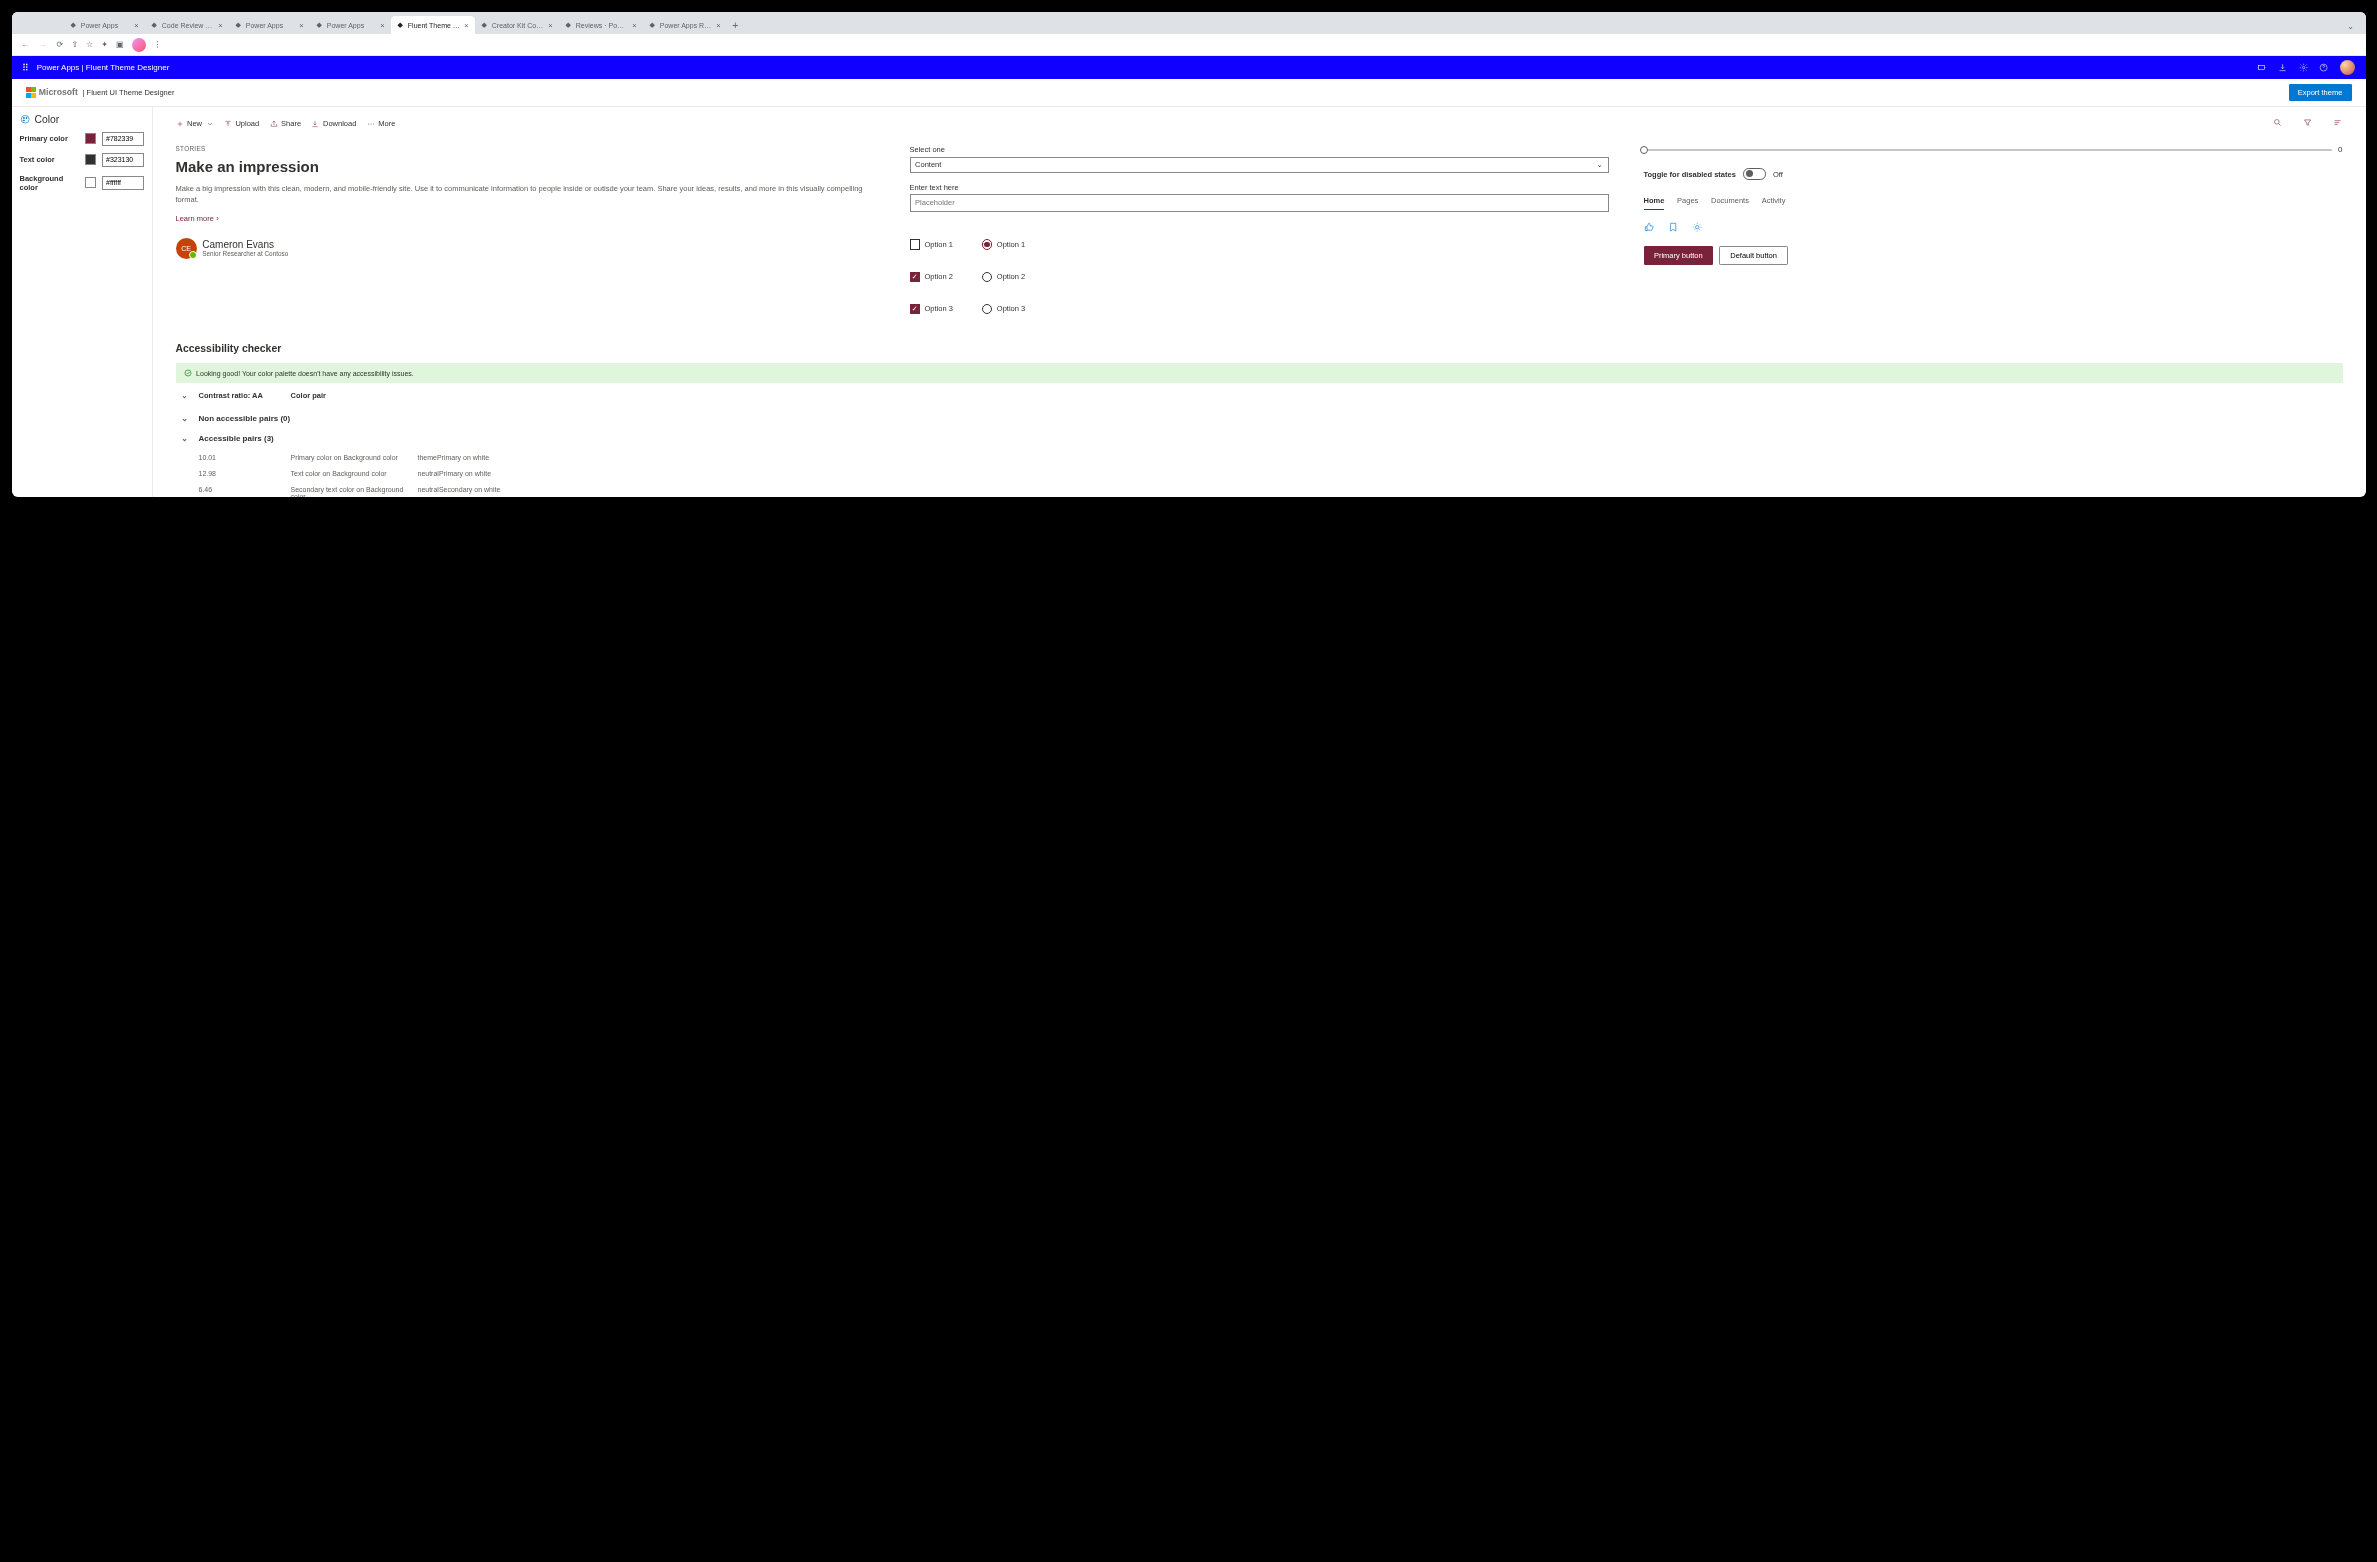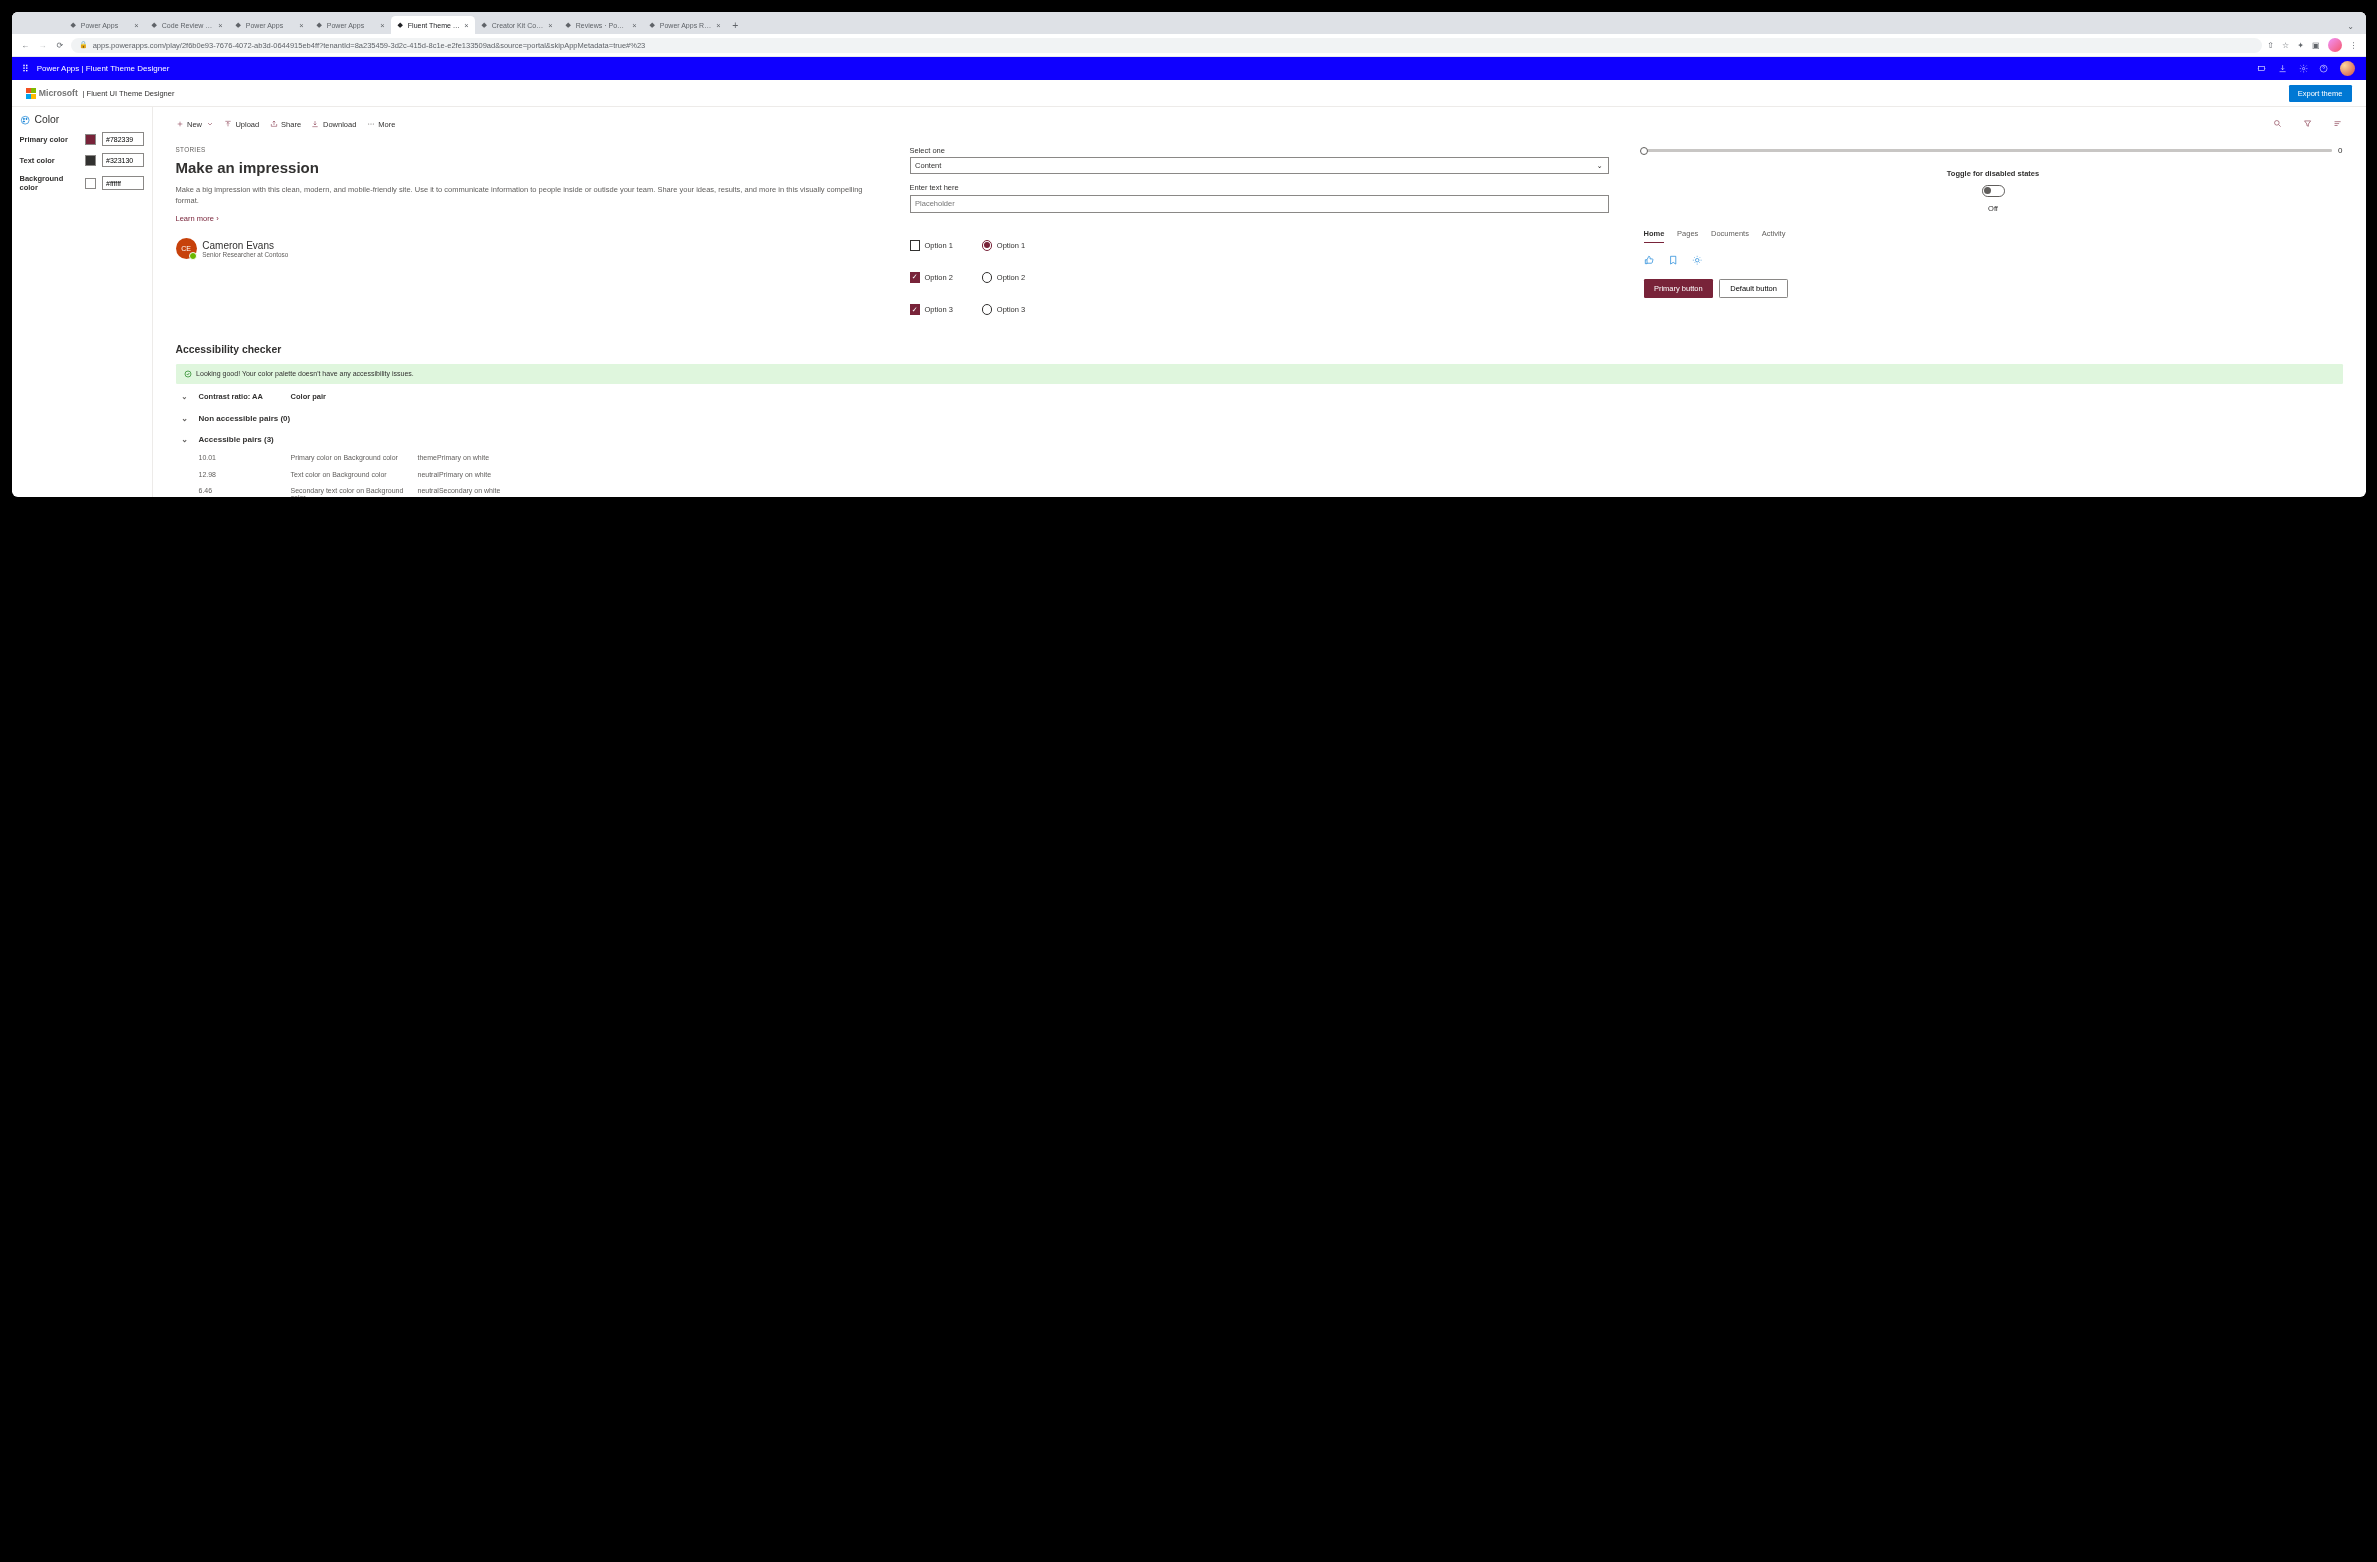--- a/index.html
+++ b/index.html
@@ -174,21 +174,21 @@
   .chk, .rad { display: flex; align-items: center; gap: 4.6px; font-size: 7.5px; cursor: pointer; margin-top: 16px; }
   .chkbox { width: 10.4px; height: 10.4px; border: 0.6px solid #323130; display: inline-flex; align-items: center; justify-content: center; }
   .chkbox.checked { background: #782339; border-color: #782339; color: #fff; font-size: 7px; }
   .radbox { width: 10.4px; height: 10.4px; border: 0.6px solid #323130; border-radius: 50%; display: inline-flex; align-items: center; justify-content: center; }
   .radbox.sel { border-color: #782339; }
   .radbox.sel::after { content: ""; width: 5.8px; height: 5.8px; border-radius: 50%; background: #782339; }
 
   .slider-row { display: flex; align-items: center; gap: 5.8px; margin-bottom: 14px; }
   .slider { flex: 1; height: 2.3px; background: #c8c6c4; position: relative; border-radius: 1.2px; }
   .thumb { position: absolute; left: 0; top: 50%; transform: translate(-50%,-50%); width: 8px; height: 8px; border-radius: 50%; background: #fff; border: 1.2px solid #605e5c; }
-  .toggle-row { display: flex; align-items: center; gap: 7px; font-size: 7.5px; margin-bottom: 16px; flex-direction: column; }
+  .toggle-row { display: flex; align-items: center; gap: 7px; font-size: 7.5px; margin-bottom: 16px; }
   .toggle-row .toglabel { font-weight: 600; }
   .toggle { width: 23px; height: 11.5px; border: 0.6px solid #605e5c; border-radius: 5.8px; position: relative; cursor: pointer; }
   .toggle::after { content: ""; position: absolute; left: 1.7px; top: 1.2px; width: 7px; height: 7px; border-radius: 50%; background: #605e5c; }
 
   .pivot { display: flex; gap: 12.7px; margin-bottom: 11.5px; }
   .pivot .pitem { font-size: 7.5px; padding-bottom: 4.6px; cursor: pointer; color: #605e5c; }
   .pivot .pitem.active { color: #323130; font-weight: 600; border-bottom: 1.2px solid #782339; }
   .iconrow { display: flex; gap: 14px; margin-bottom: 14px; color: #0078d4; }
   .iconrow svg { width: 10.4px; height: 10.4px; stroke: #0078d4; fill: none; stroke-width: 1.5; cursor: pointer; }
   .btnrow { display: flex; gap: 5.8px; }
@@ -261,24 +261,20 @@
       <span class="close">×</span>
     </div>
     <span class="tab-plus">+</span>
     <span class="tab-dropdown">⌄</span>
   </div>
 
   <div class="addrbar">
     <span class="navbtn">←</span>
     <span class="navbtn" style="opacity:.4">→</span>
     <span class="navbtn">⟳</span>
-    <div class="url">
-      <span class="lock">🔒</span>
-      <span>apps.powerapps.com/play/2f6b0e93-7676-4072-ab3d-0644915eb4ff?tenantId=8a235459-3d2c-415d-8c1e-e2fe133509ad&amp;source=portal&amp;skipAppMetadata=true#%23</span>
-    </div>
     <div class="icons">
       <span>⇧</span>
       <span>☆</span>
       <span>✦</span>
       <span>▣</span>
       <span class="avatar"></span>
       <span>⋮</span>
     </div>
   </div>
 

